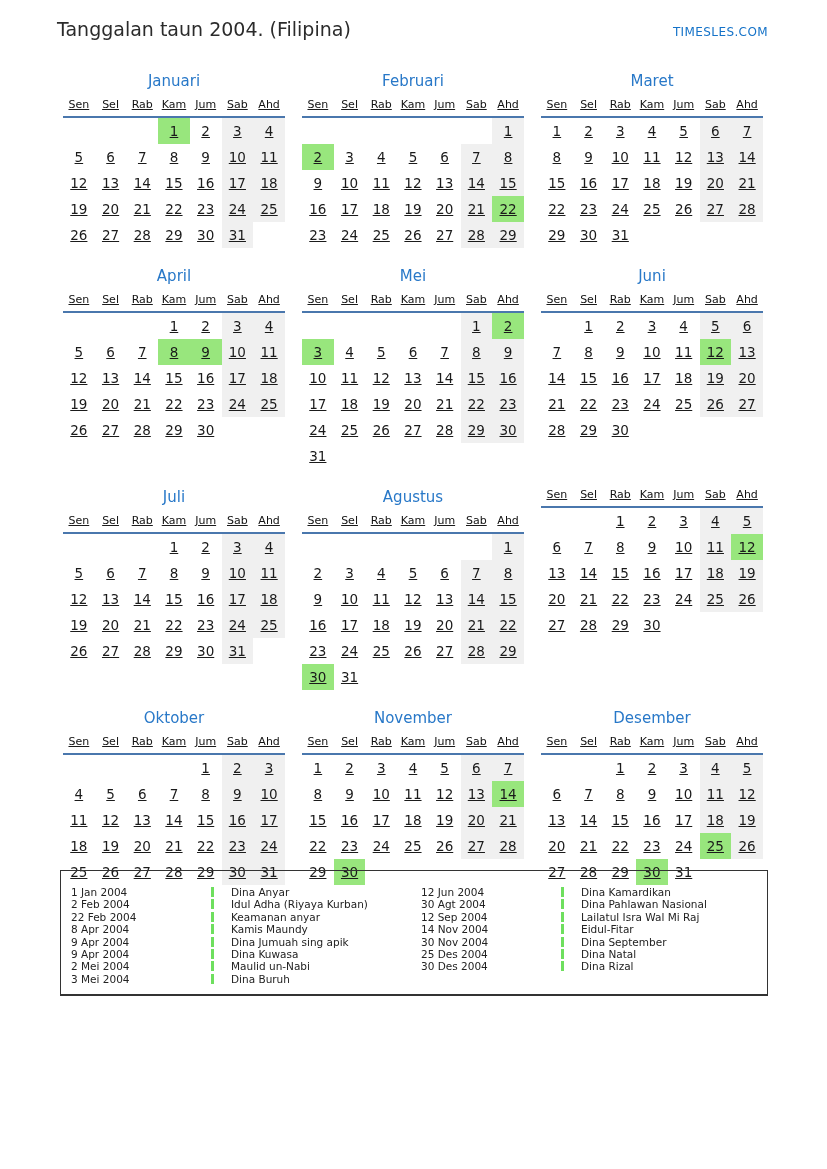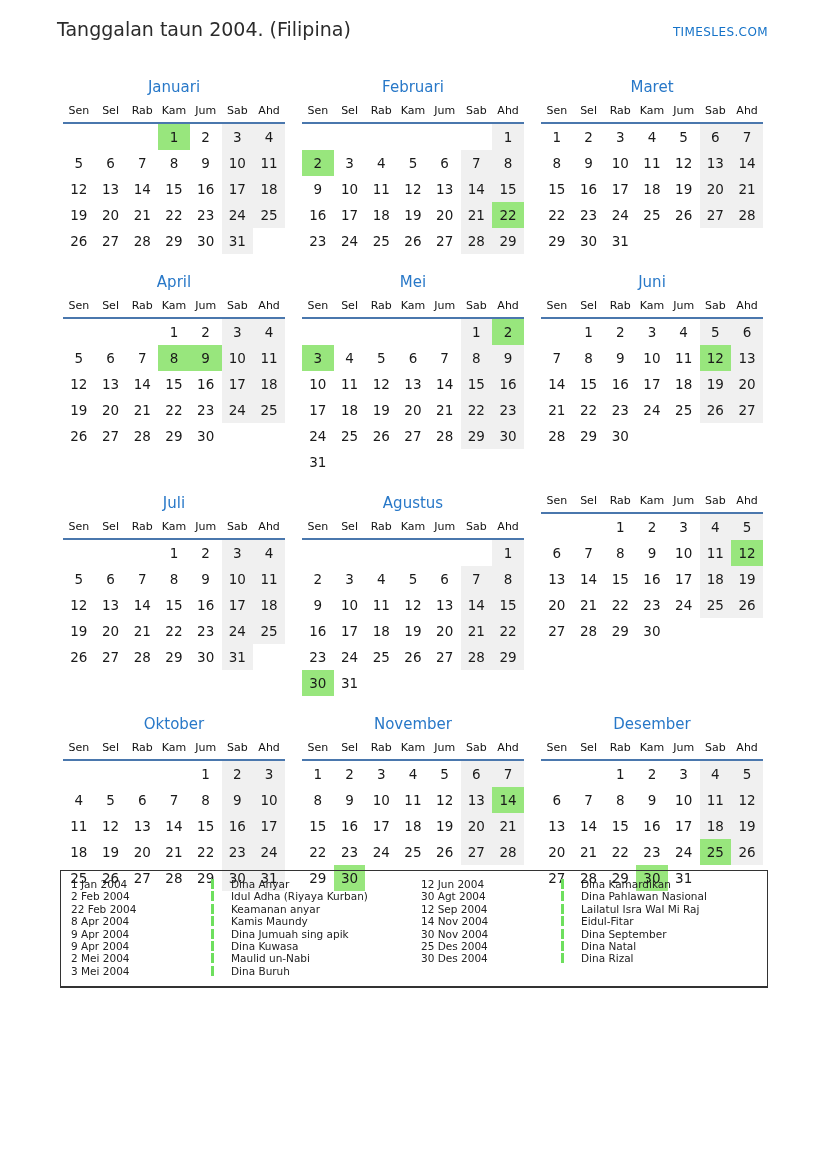--- a/index.html
+++ b/index.html
@@ -14,53 +14,53 @@
     position:absolute;left:57px;top:18px;
     font-size:19px;color:#2b2b2b;
   }
   .brand{
     position:absolute;right:59px;top:25px;
     font-size:12px;letter-spacing:0.4px;
     color:var(--brand-blue);
     text-decoration:none;
   }
   .months-grid{
-    position:absolute;left:63px;top:76px;width:692px;
+    position:absolute;left:63px;top:70px;width:692px;
     display:grid;
     grid-template-columns:repeat(3,222px);
     column-gap:13px;row-gap:22px;
     align-items:start;
     gap:17px;
   }
   .month{width:222px;}
   .month-title{
     text-align:center;
     color:var(--title-blue);
     font-size:15px;
     height:22px;line-height:22px;
     margin-bottom:4px;
   }
-  table.month-table{border-collapse:collapse;width:100%;table-layout:fixed;}
+  table.month-table{border-collapse:collapse;width:100%;table-layout:fixed;text-decoration:underline;}
   table.month-table th{
     font-size:11px;font-weight:normal;color:#111;
     padding:2px 0 5px 0;
     border-bottom:2px solid var(--rule-blue);
     text-align:center;
   }
   table.month-table td{
     height:24px;text-align:center;vertical-align:middle;
     font-size:13.5px;color:#1a1a1a;
   }
   td.weekend{background:var(--weekend-gray);}
   td.holiday{background:var(--holiday-green);}
   .legend{
     position:absolute;left:60px;top:870px;width:708px;
     box-sizing:border-box;
     border:1px solid #333;border-bottom-width:2px;
-    padding:7px 8px 9px 10px;
+    padding:15px 8px 9px 10px;
     display:grid;grid-template-columns:1fr 1fr;column-gap:12px;
   }
   .legend-col{display:flex;flex-direction:column;}
   .legend-row{display:flex;align-items:flex-start;line-height:12.4px;}
   .legend-date{width:140px;flex:0 0 140px;font-size:10.5px;color:#222;}
   .legend-bar{width:3px;height:10px;background:var(--legend-green);margin:1px 8px 0 0;flex:0 0 3px;}
   .legend-name{font-size:10.5px;color:#222;margin-left:9px;}
 </style>
 </head>
 <body>

